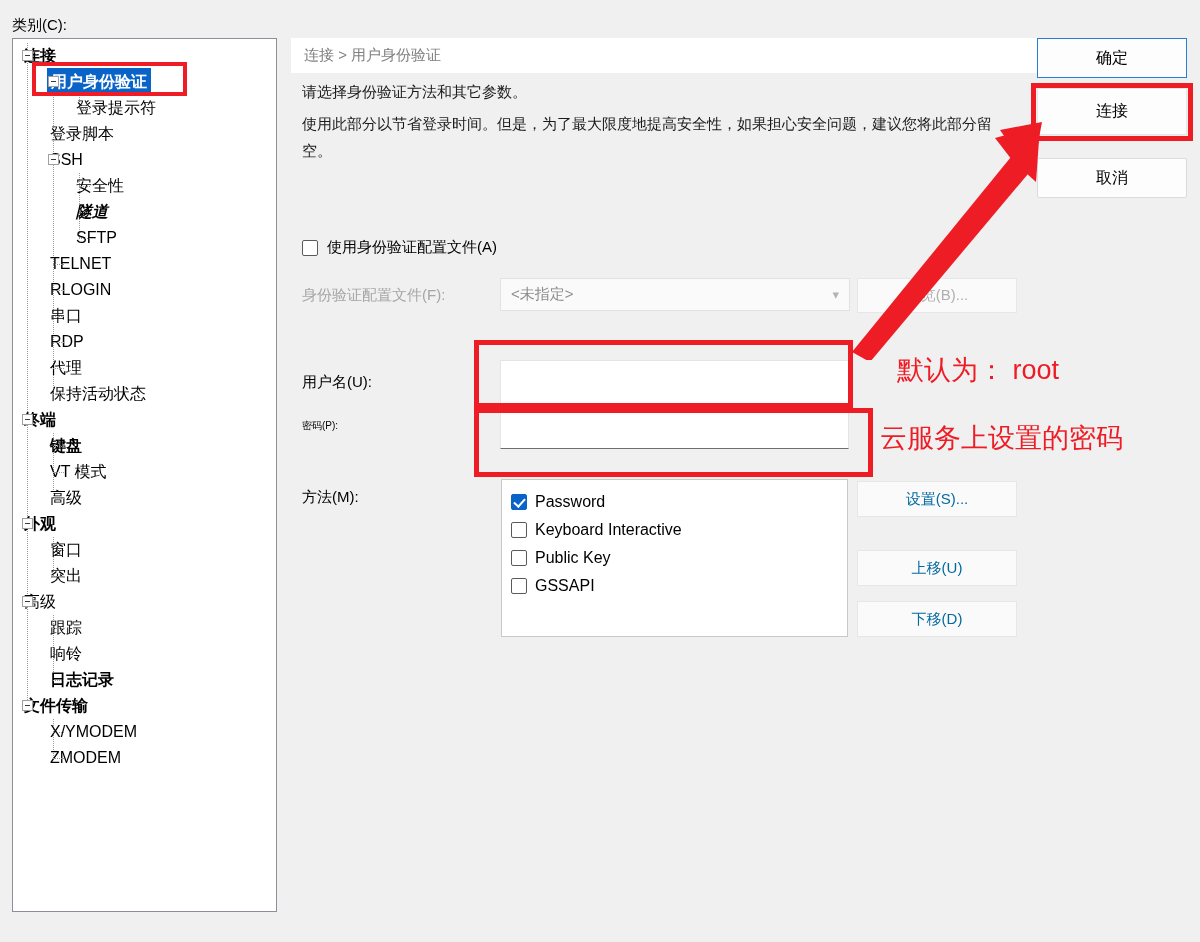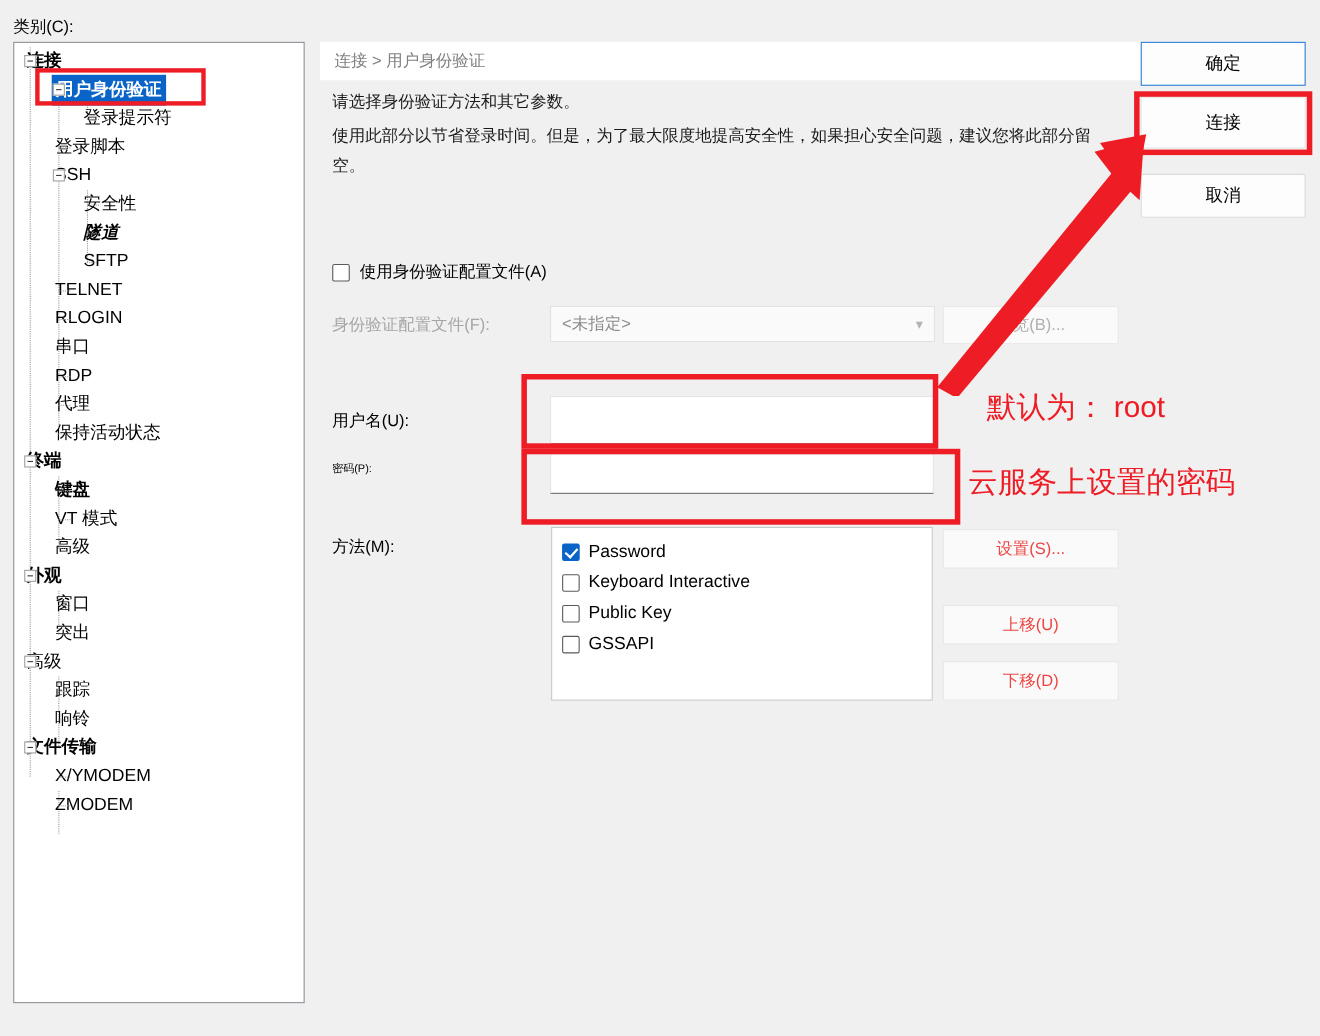--- a/index.html
+++ b/index.html
@@ -155,21 +155,21 @@
     display:flex;align-items:center;
     height:28px;font-size:16px;
   }
   .method-item .mlbl{ margin-left:8px; }
   
   .sidebtn{
     position:absolute;left:857px;width:160px;height:36px;
     background:#fafafa;border:1px solid #e6e6e6;
     box-sizing:border-box;
     display:flex;align-items:center;justify-content:center;
-    font-size:15px;color:#ef4444;
+    font-size:15px;color:#0369a1;
   }
   #settings-button{ top:481px; }
   #moveup-button{ top:550px; }
   #movedown-button{ top:601px; }
   
   #ok-button{
     position:absolute;left:1037px;top:38px;
     width:150px;height:40px;
     background:#fdfdfd;border:1px solid #2a7cd4;
     box-sizing:border-box;
@@ -312,20 +312,24 @@
       <span class="tw-label">高级</span>
     </div>
     <div class="tree-row lvl1" style="margin-top: 0px;">
       <div class="hline" style="left: 40px; top: 13px; width: 11px;"></div>
       <span class="tw-label">跟踪</span>
     </div>
     <div class="tree-row lvl1" style="margin-top: 0px;">
       <div class="hline" style="left: 40px; top: 13px; width: 11px;"></div>
       <span class="tw-label">响铃</span>
     </div>
+    <div class="tree-row lvl1" style="margin-top: 0px;">
+      <div class="hline" style="left: 40px; top: 13px; width: 11px;"></div>
+      <span class="tw-label bold">日志记录</span>
+    </div>
     <div class="tree-row lvl0" style="margin-top: 0px;">
       <span class="expander exp0"></span>
       <span class="tw-label bold">文件传输</span>
     </div>
     <div class="tree-row lvl1" style="margin-top: 0px;">
       <div class="hline" style="left: 40px; top: 13px; width: 11px;"></div>
       <span class="tw-label">X/YMODEM</span>
     </div>
     <div class="tree-row lvl1" style="margin-top: 0px;">
       <div class="hline" style="left: 40px; top: 13px; width: 11px;"></div>

